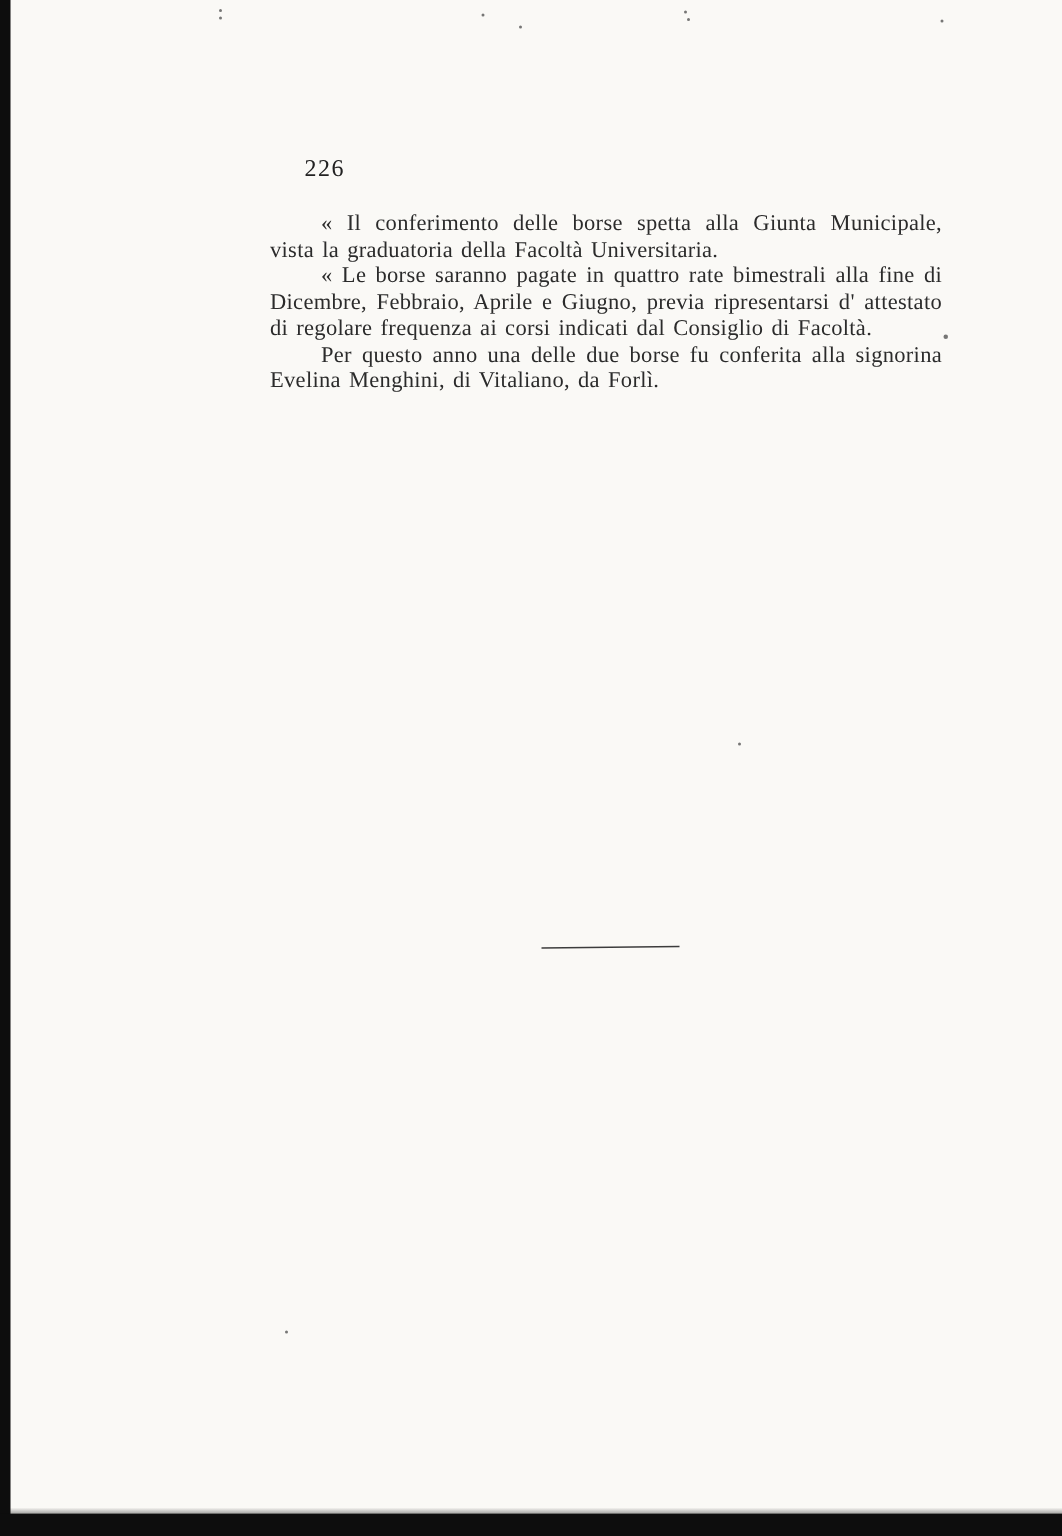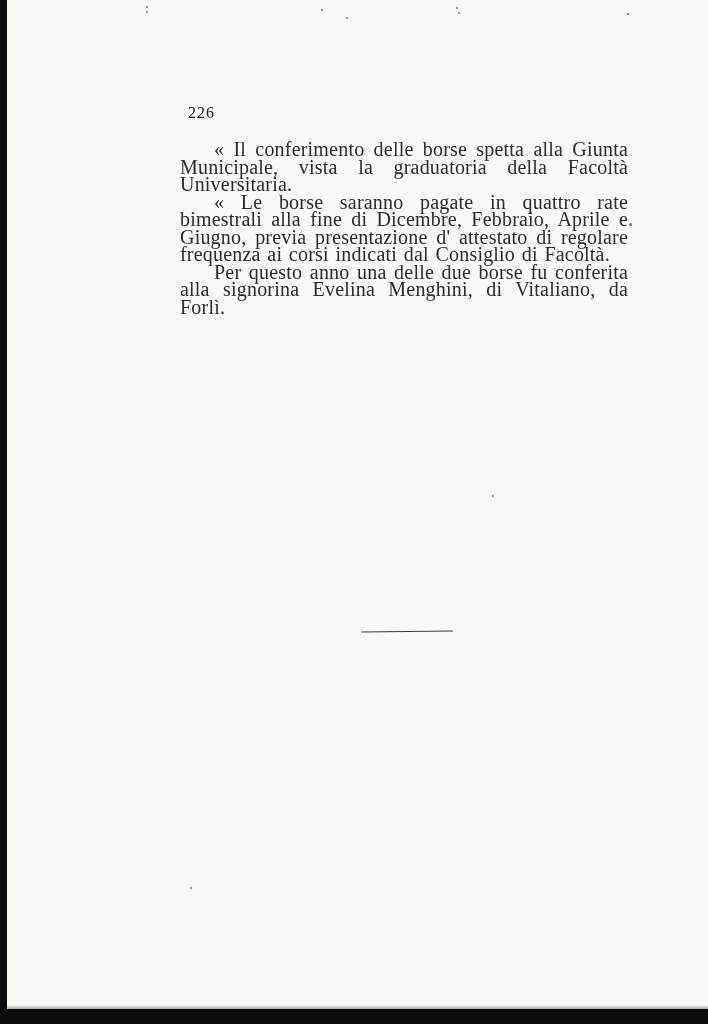--- a/index.html
+++ b/index.html
@@ -30,35 +30,35 @@
     background: #0d0d0d;
   }
   .edge-bottom-fade {
     position: absolute;
     left: 0; bottom: 15px;
     width: 708px; height: 4px;
     background: linear-gradient(to top, rgba(13,13,13,0.35), rgba(13,13,13,0));
   }
   .page-number {
     position: absolute;
-    left: 188px;
+    left: 203px;
     top: 104px;
     font-size: 16px;
     letter-spacing: 1px;
     color: #222;
   }
   .text-block {
     position: absolute;
     left: 180px;
     top: 141px;
     width: 448px;
   }
   .text-block p {
     margin: 0;
-    font-size: 20px;
+    font-size: 15px;
     line-height: 17.5px;
     text-align: justify;
     text-indent: 34px;
     word-spacing: 1.5px;
     letter-spacing: 0.2px;
   }
   .divider {
     position: absolute;
     left: 361px;
     top: 631px;
@@ -103,19 +103,19 @@
   <span class="speck s6"></span>
   <span class="speck s7"></span>
   <span class="speck s8"></span>
   <span class="speck s9"></span>
   <span class="speck s10"></span>
 
   <div class="page-number">226</div>
 
   <div class="text-block">
     <p>« Il conferimento delle borse spetta alla Giunta Municipale, vista la graduatoria della Facoltà Universitaria.</p>
-    <p>« Le borse saranno pagate in quattro rate bimestrali alla fine di Dicembre, Febbraio, Aprile e Giugno, previa presentazione d' attestato di regolare frequenza ai corsi indicati dal Consiglio di Facoltà.</p>
+    <p>« Le borse saranno pagate in quattro rate bimestrali alla fine di Dicembre, Febbraio, Aprile e Giugno, previa ripresentarsi d' attestato di regolare frequenza ai corsi indicati dal Consiglio di Facoltà.</p>
     <p>Per questo anno una delle due borse fu conferita alla signorina Evelina Menghini, di Vitaliano, da Forlì.</p>
   </div>
 
   <div class="divider"></div>
 
 </div>
 
 </body></html>

